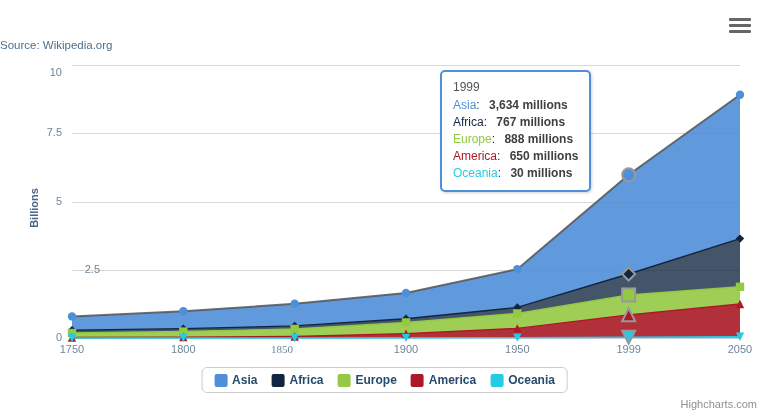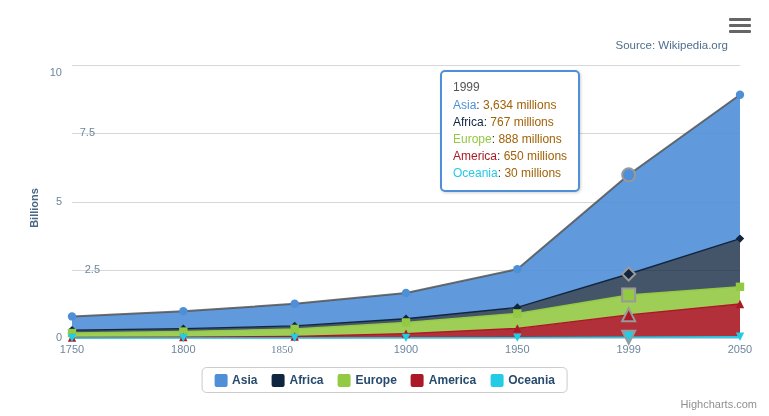--- a/index.html
+++ b/index.html
@@ -13,21 +13,21 @@
 
   
   .chart-title{
     position:absolute;left:0;top:14px;width:769px;
     text-align:center;
     font-size:17px;color:#274b6d;font-weight:normal;
     letter-spacing:.2px;
   }
   .chart-subtitle{
     position:absolute;left:0;top:39px;width:728px;
-    text-align:right;
+    text-align:left;
     font-size:11.5px;color:#4f6e8e;
   }
 
   
   .context-button{
     position:absolute;right:18px;top:18px;width:22px;height:18px;
     cursor:pointer;
   }
   .context-button span{
     display:block;height:3px;background:#666666;border-radius:1px;margin-bottom:3px;
@@ -63,21 +63,21 @@
     position:absolute;left:440px;top:70px;
     background:#ffffff;border:2px solid #4f8fd8;border-radius:5px;
     padding:7px 11px 8px 11px;
     box-shadow:1px 1px 3px rgba(0,0,0,.18);
     font-size:12px;line-height:17px;color:#333333;
     z-index:20;white-space:nowrap;
   }
   .tooltip .tt-header{font-size:12px;color:#555555;margin-bottom:1px;}
   .tooltip .tt-row{font-size:12px;}
   .tooltip .tt-key{font-weight:normal;}
-  .tooltip .tt-val{font-weight:normal;color:#a16207;}
+  .tooltip .tt-val{font-weight:bold;color:#404040;margin-left:6px;}
 
   
   .legend{
     position:absolute;left:50%;transform:translateX(-50%);top:367px;
     border:1px solid #cccccc;border-radius:5px;background:#ffffff;
     padding:5px 12px;display:flex;align-items:center;gap:14px;
   }
   .legend-item{display:flex;align-items:center;gap:5px;cursor:pointer;}
   .legend-swatch{width:13px;height:13px;border-radius:2px;display:block;}
   .legend-text{font-size:12px;color:#274b6d;font-weight:bold;}
@@ -176,21 +176,21 @@
           <polygon points="556.6666666666667,278.681 563.1666666666667,265.681 550.1666666666667,265.681" fill="#24cbe5" stroke="#999999" stroke-width="2"></polygon>
           <polygon points="668,275.94419999999997 672.2,267.5442 663.8,267.5442" fill="#24cbe5"></polygon>
         </g>
       </svg>
   </div>
 
   <div id="ylabels">
       <div class="ylabel" style="top: 338px; left: 0px; width: 62px;">0</div>
       <div class="ylabel" style="top: 269.75px; left: 0px; width: 62px; margin-left: 38px;">2.5</div>
       <div class="ylabel" style="top: 201.5px; left: 0px; width: 62px;">5</div>
-      <div class="ylabel" style="top: 133.25px; left: 0px; width: 62px; padding-left: 33px;">7.5</div>
+      <div class="ylabel" style="top: 133.25px; left: 0px; width: 62px;">7.5</div>
       <div class="ylabel" style="top: 65px; left: 0px; width: 62px; margin-top: 8px;">10</div>
     </div>
   <div id="xlabels">
       <div class="xlabel" style="left: 72px;">1750</div>
       <div class="xlabel" style="left: 183.333px;">1800</div>
       <div class="xlabel" style="left: 282px; font-family: Liberation Serif, serif;">1850</div>
       <div class="xlabel" style="left: 406px;">1900</div>
       <div class="xlabel" style="left: 517.333px;">1950</div>
       <div class="xlabel" style="left: 628.667px;">1999</div>
       <div class="xlabel" style="left: 740px;">2050</div>

